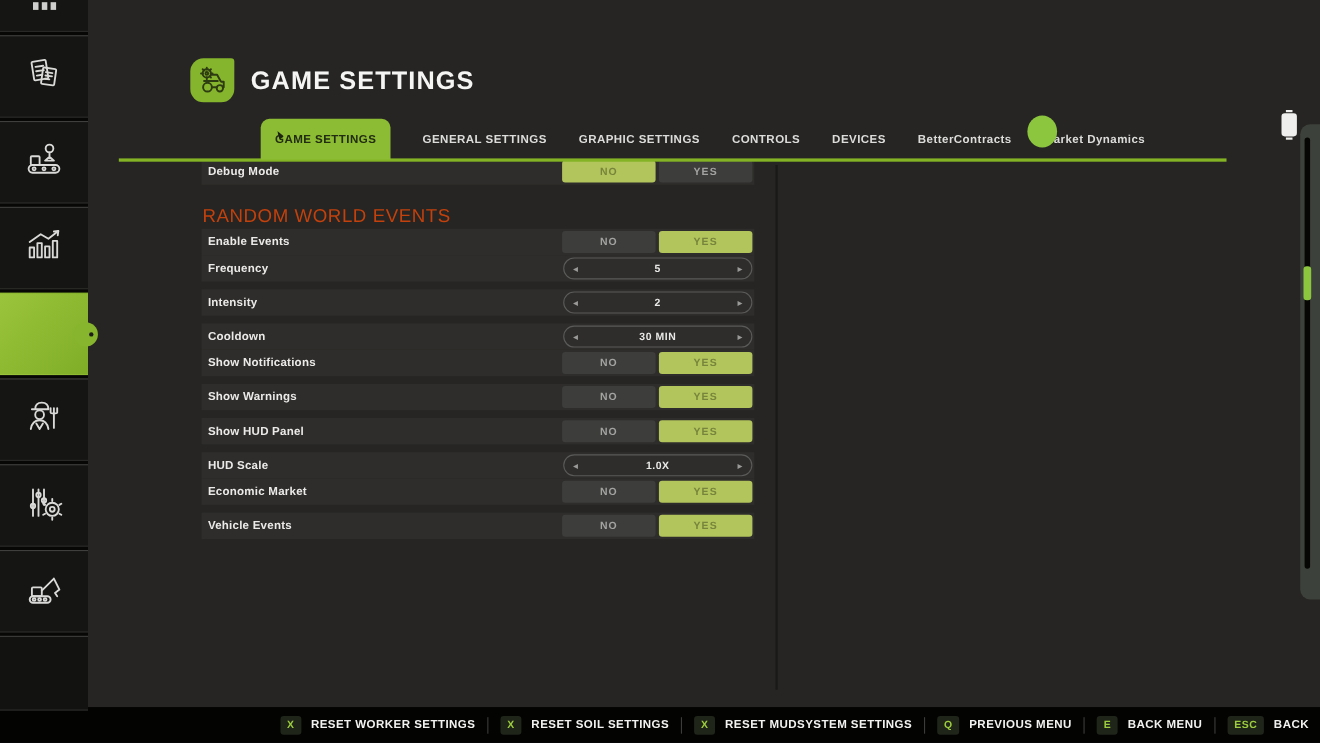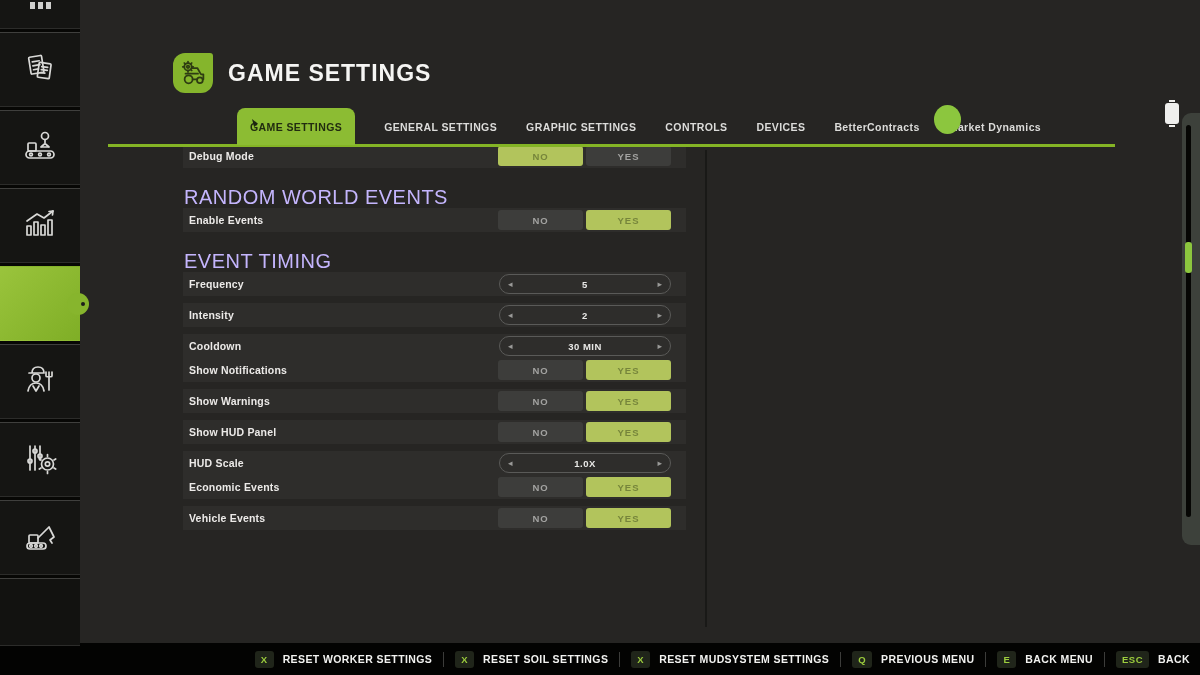--- a/index.html
+++ b/index.html
@@ -37,28 +37,28 @@
   .tab.active { background:#8cbc33; color:#222c10; height:37px; display:flex; align-items:center;
                 padding:0 13px; border-radius:8px 8px 0 0; position:relative; }
   .tab-underline { position:absolute; left:108px; top:144px; width:1007px; height:3px; background:#84b425; z-index:2; }
   .cursor-dot { position:absolute; left:252px; top:119px; width:6px; height:8px; background:#1c2410;
                 clip-path:polygon(0 0, 100% 60%, 35% 100%); z-index:6; }
   .market-dot { position:absolute; left:934px; top:105px; width:27px; height:29px; border-radius:50%;
                 background:#8cc63e; z-index:4; }
 
   
   .panel { position:absolute; left:183px; top:146px; width:503px; height:490px; overflow:hidden; }
-  .sec-header { font-size:20px; font-weight:500; color:#c4b5fd; letter-spacing:0.5px;
+  .sec-header { font-size:17px; font-weight:500; color:#c2410c; letter-spacing:0.5px;
                 margin:18px 0 0 1px; height:22px; line-height:22px; }
   .row { position:relative; height:24px; background:#2e2d2b; margin-top:7px;
          display:flex; align-items:center; }
   .row.first { margin-top:-2px; }
   .row.after-header { margin-top:0; }
   .row-label { font-size:10.5px; font-weight:bold; color:#eceae8; letter-spacing:0.2px; margin-left:6px; }
-  .control { position:absolute; right:15px; display:flex; }
+  .control { position:absolute; right:2px; display:flex; }
   .toggle-seg { width:85px; height:20px; display:flex; align-items:center; justify-content:center;
                 font-size:9.5px; font-weight:bold; letter-spacing:1px; border-radius:3px; cursor:default; }
   .toggle-seg.off { background:#3d3d3b; color:#a3a3a1; }
   .toggle-seg.on  { background:#b2c45c; color:#76853b; }
   .toggle-seg + .toggle-seg { margin-left:3px; }
   .stepper { width:172px; height:20px; border:1px solid #5a5a58; border-radius:10px;
              display:flex; align-items:center; justify-content:space-between; padding:0 8px; }
   .stepper .arrow { font-size:9px; color:#9a9a98; line-height:20px; cursor:default; }
   .stepper .value { font-size:9.5px; font-weight:bold; color:#e9e9e7; letter-spacing:0.5px; }
 
@@ -123,21 +123,20 @@
       </div>
     </div>
     <div class="sec-header">RANDOM WORLD EVENTS</div>
     <div class="row after-header">
       <span class="row-label">Enable Events</span>
       <div class="control">
         <div class="toggle-seg off">NO</div>
         <div class="toggle-seg on">YES</div>
       </div>
     </div>
-    <div class="sec-header">EVENT TIMING</div>
     <div class="row after-header">
       <span class="row-label">Frequency</span>
       <div class="control">
         <div class="stepper">
           <span class="arrow">◂</span>
           <span class="value">5</span>
           <span class="arrow">▸</span>
         </div>
       </div>
     </div>
@@ -186,21 +185,21 @@
       <span class="row-label">HUD Scale</span>
       <div class="control">
         <div class="stepper">
           <span class="arrow">◂</span>
           <span class="value">1.0X</span>
           <span class="arrow">▸</span>
         </div>
       </div>
     </div>
     <div class="row after-header">
-      <span class="row-label">Economic Events</span>
+      <span class="row-label">Economic Market</span>
       <div class="control">
         <div class="toggle-seg off">NO</div>
         <div class="toggle-seg on">YES</div>
       </div>
     </div>
     <div class="row">
       <span class="row-label">Vehicle Events</span>
       <div class="control">
         <div class="toggle-seg off">NO</div>
         <div class="toggle-seg on">YES</div>

